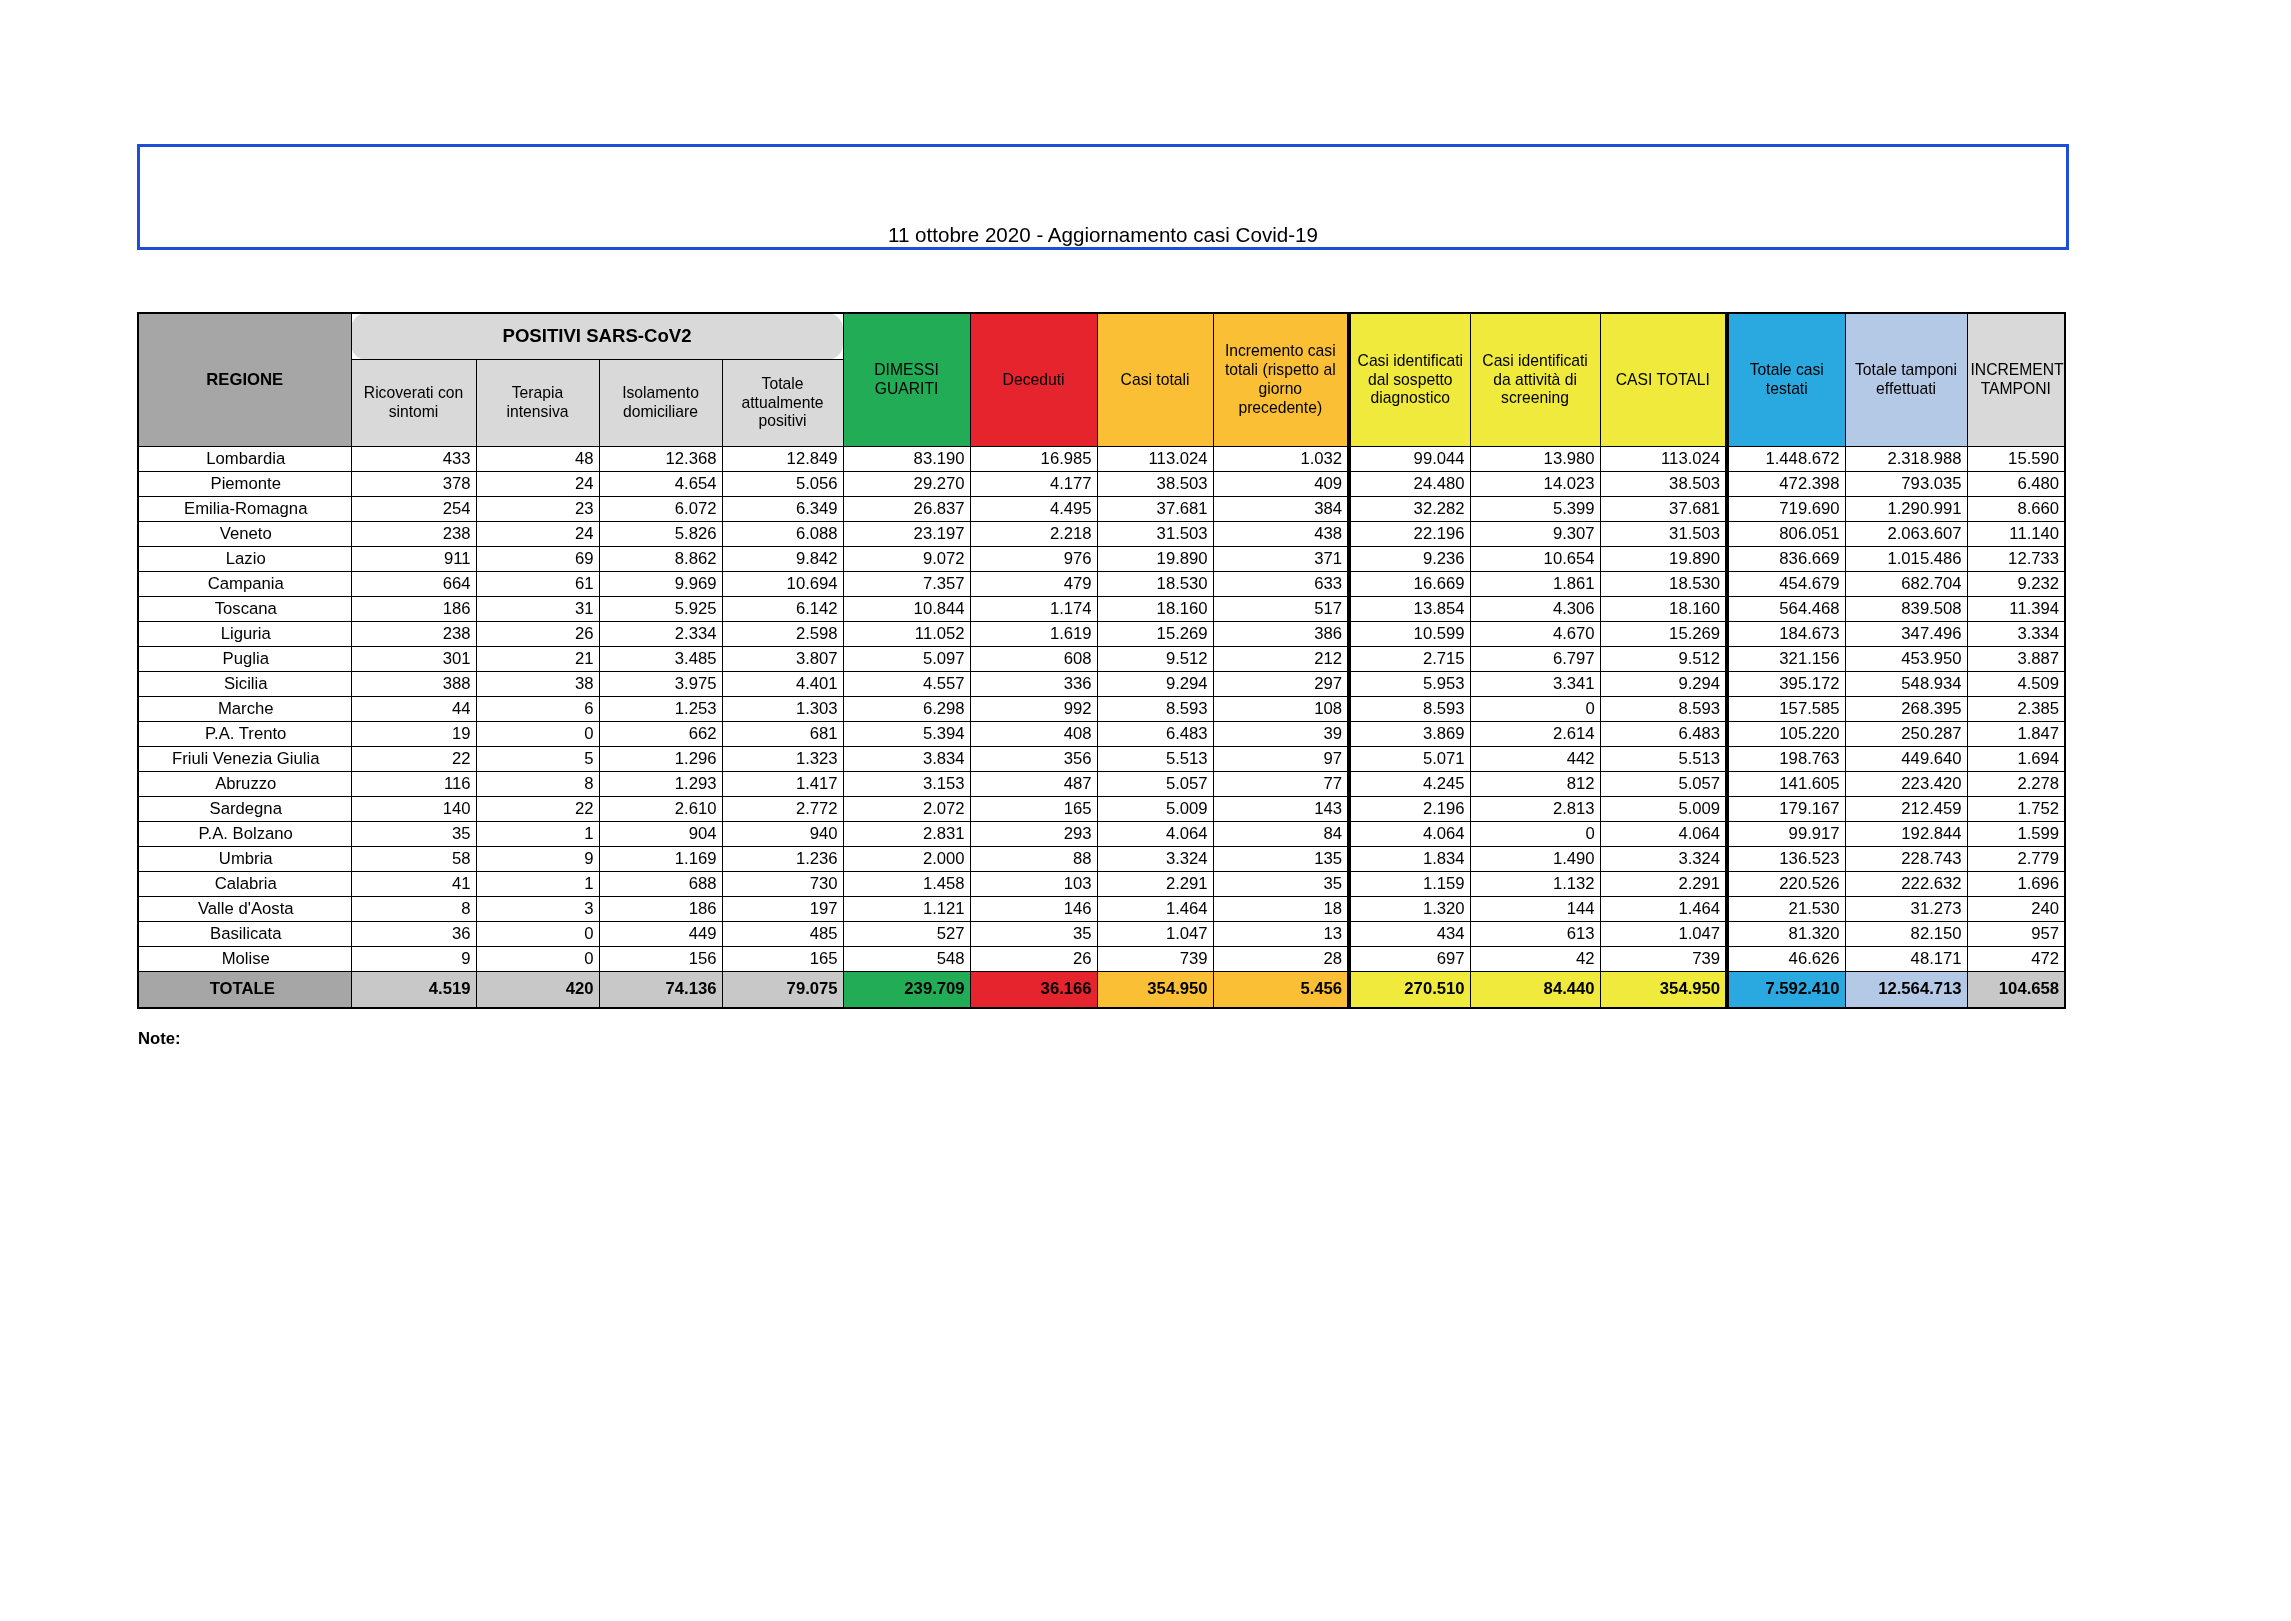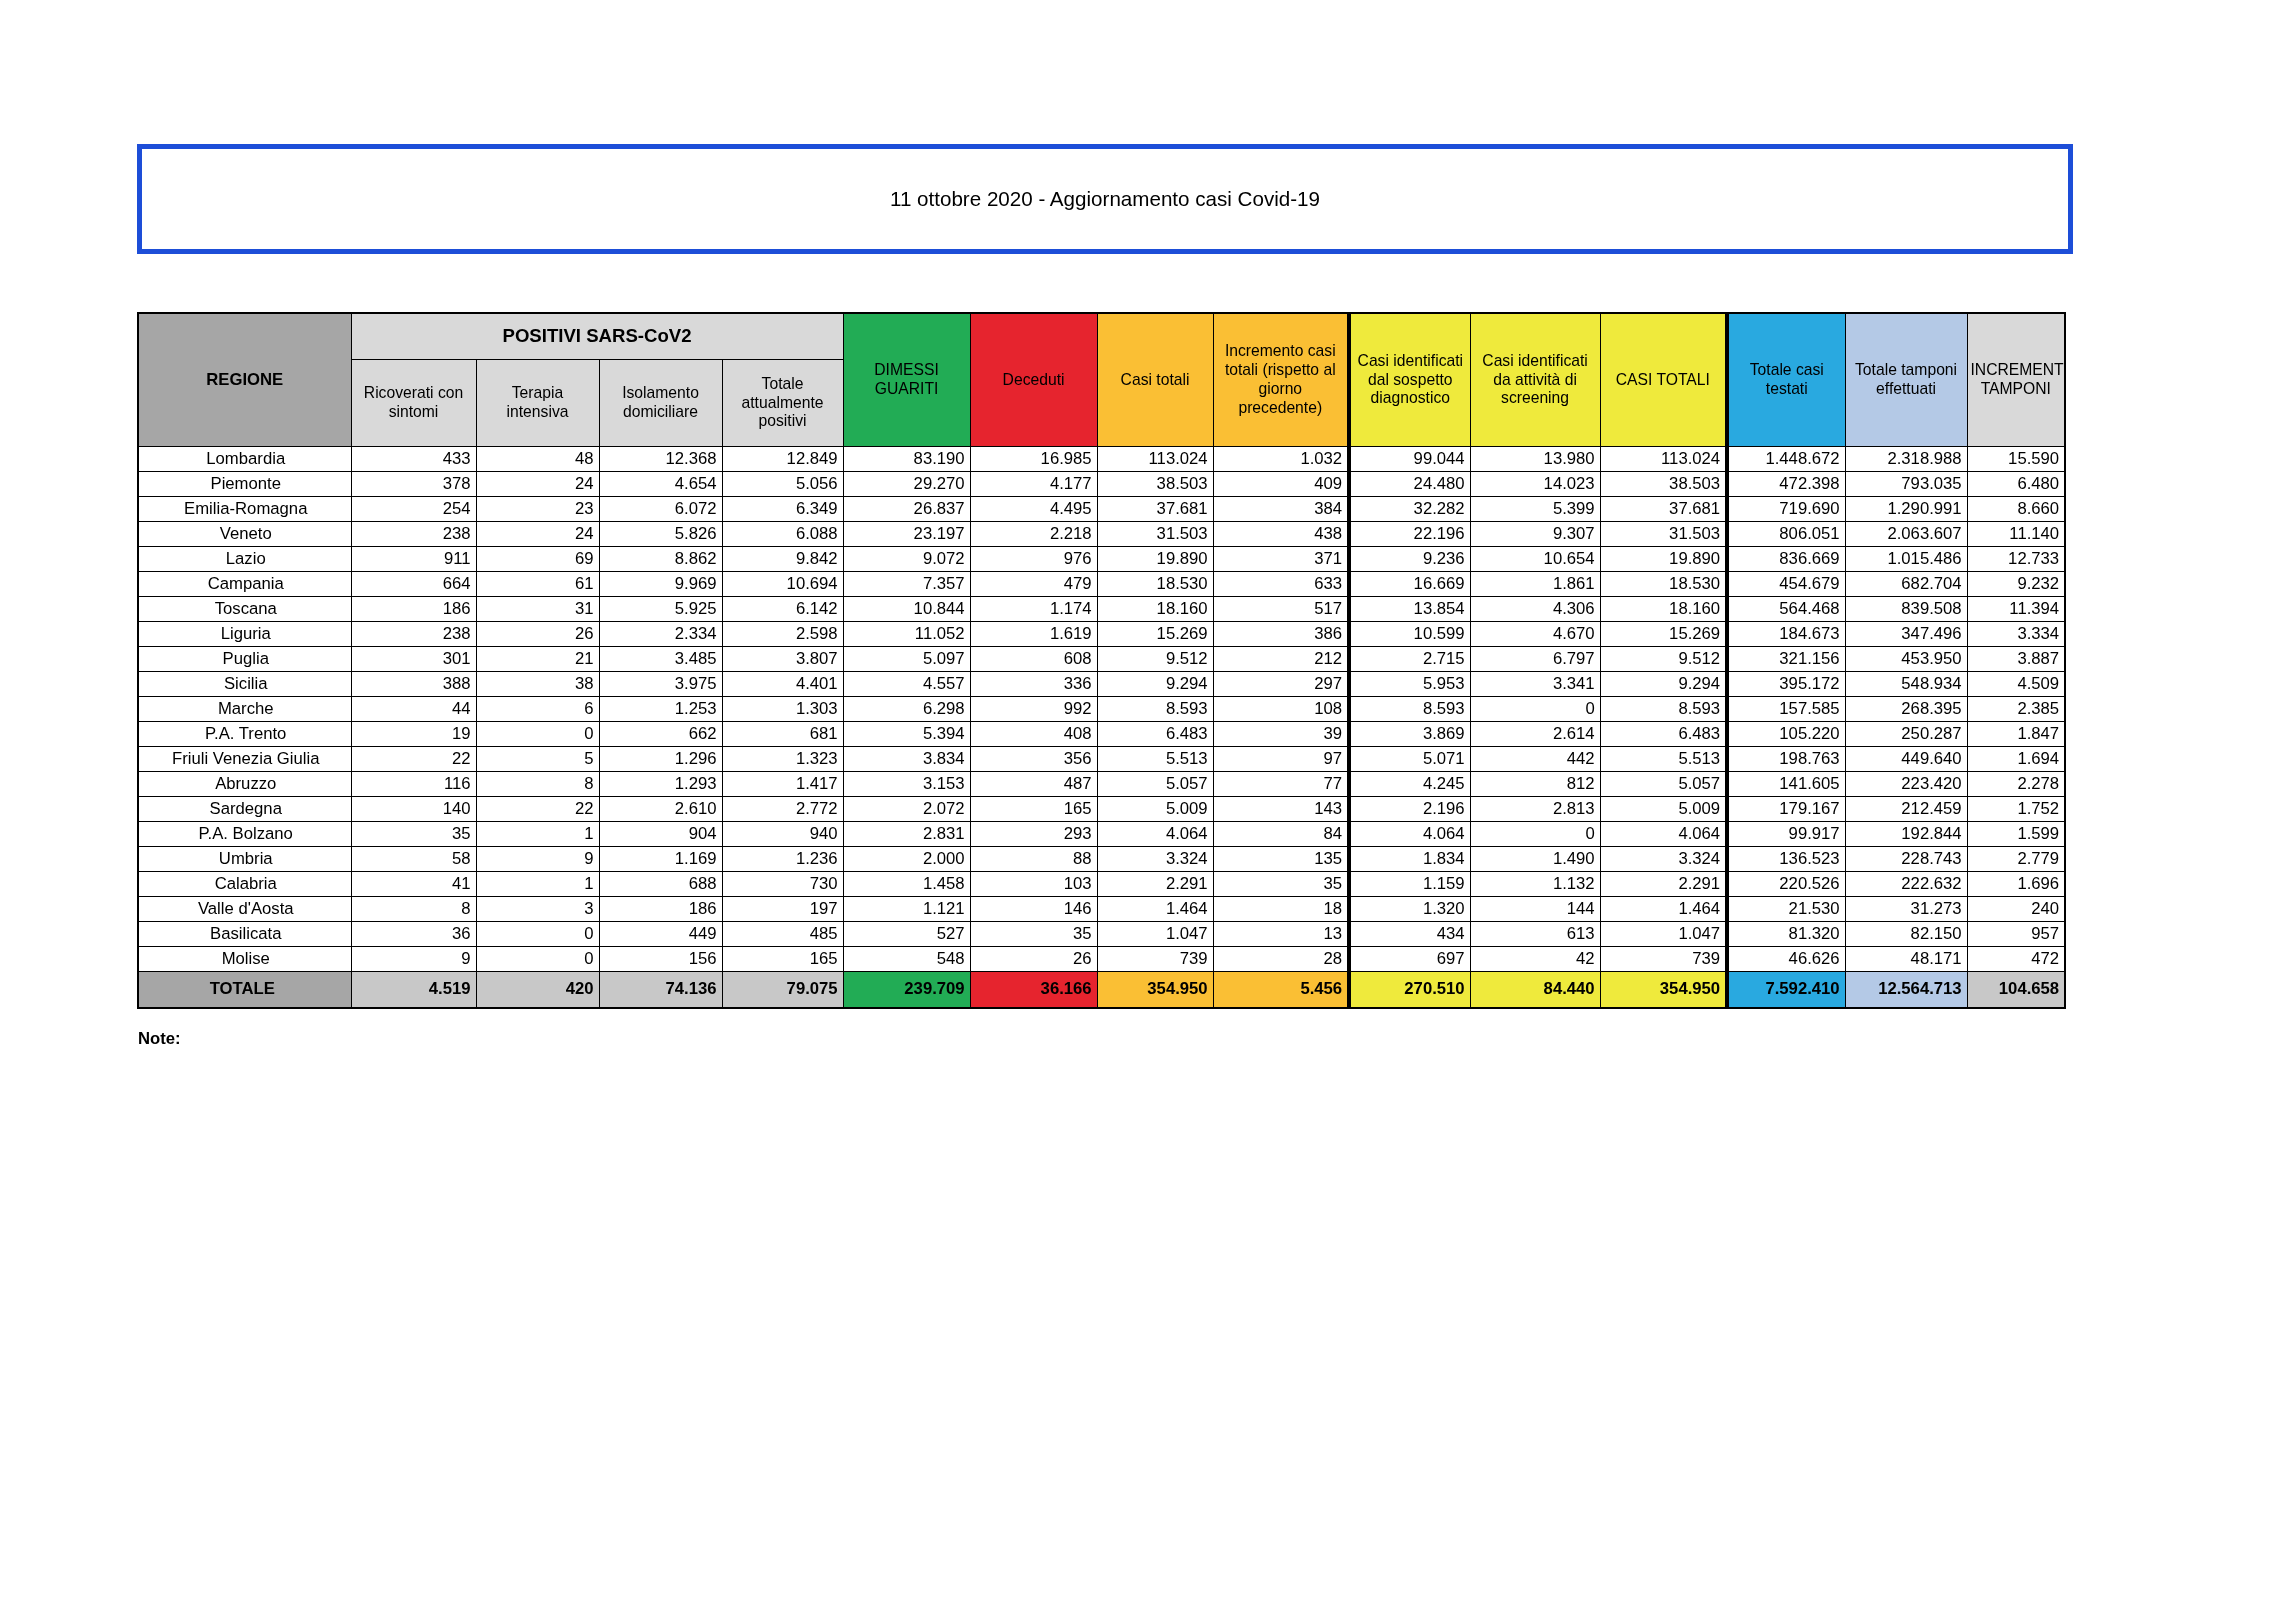--- a/index.html
+++ b/index.html
@@ -4,37 +4,37 @@
 <style>
   html, body { margin: 0; padding: 0; }
   body {
     width: 2292px; height: 1621px; background: #ffffff;
     font-family: "Liberation Sans", sans-serif; color: #000;
   }
   .page { position: relative; width: 2292px; height: 1621px; background: #fff; }
 
   .title-box {
     position: absolute; left: 137px; top: 144px; width: 1926px; height: 100px;
-    border: 5px solid #1d4ed8; background: #fff;
-    display: flex; flex-direction: column; justify-content: center; align-items: center;
+    border: 3px solid #1d4ed8; background: #fff;
+    display: flex; flex-direction: column; justify-content: flex-end; align-items: center;
   }
   .title-line { font-size: 20.6px; white-space: nowrap; }
 
   table.covid {
     position: absolute; left: 137px; top: 312px; width: 1928px;
     border-collapse: collapse; table-layout: fixed;
     border: 2px solid #000;
   }
   th, td { border: 1px solid #000; overflow: hidden; }
 
   thead th {
     font-weight: normal; text-align: center; vertical-align: middle;
     font-size: 15.7px; line-height: 1.2; padding: 2px 2.9px;
   }
-  .band  { height: 41px; background: var(--subheader-gray, #D9D9D9); font-weight: bold; font-size: 18.6px; }
+  .band  { height: 41px; background: var(--subheader-gray, #D9D9D9); font-weight: bold; font-size: 18.6px; border-radius: 16px; }
   .regione-hdr { background: var(--header-gray, #A6A6A6); font-weight: bold; font-size: 16.7px; }
   .sub   { height: 82px; background: var(--subheader-gray, #D9D9D9); }
 
   .green  { background: var(--green, #22AC55); }
   .red    { background: var(--red, #E6242E); }
   .orange { background: var(--orange, #FABF34); }
   .yellow { background: var(--yellow, #EFEA3C); }
   .blue   { background: var(--blue, #29A9E0); margin-top: 44px; }
   .lblue  { background: var(--light-blue, #B4C9E6); }
   .gray   { background: var(--subheader-gray, #D9D9D9); }

